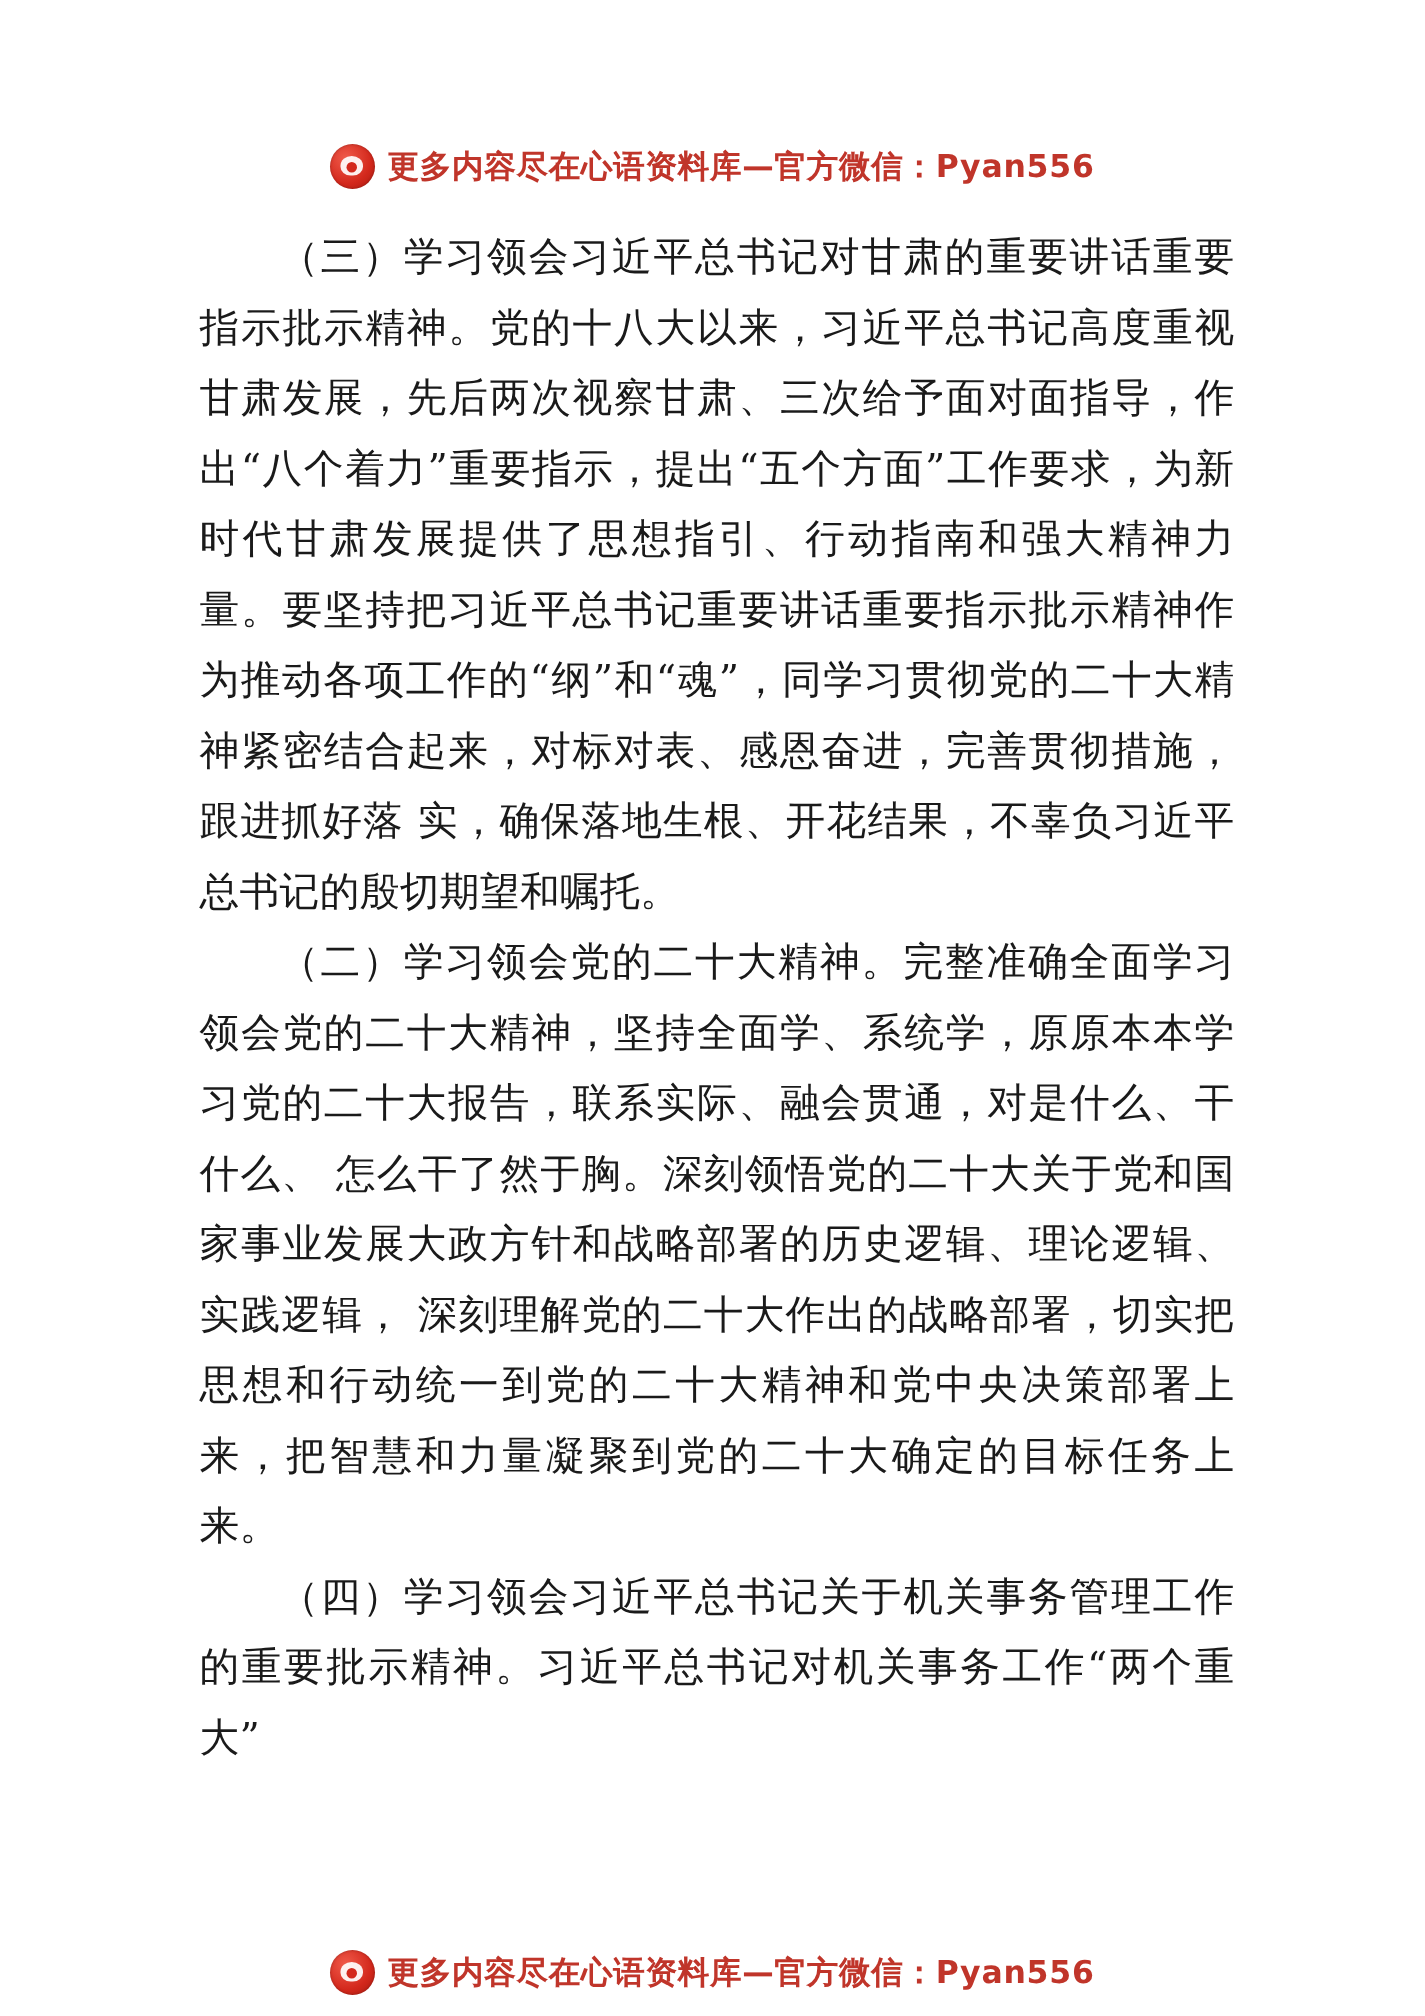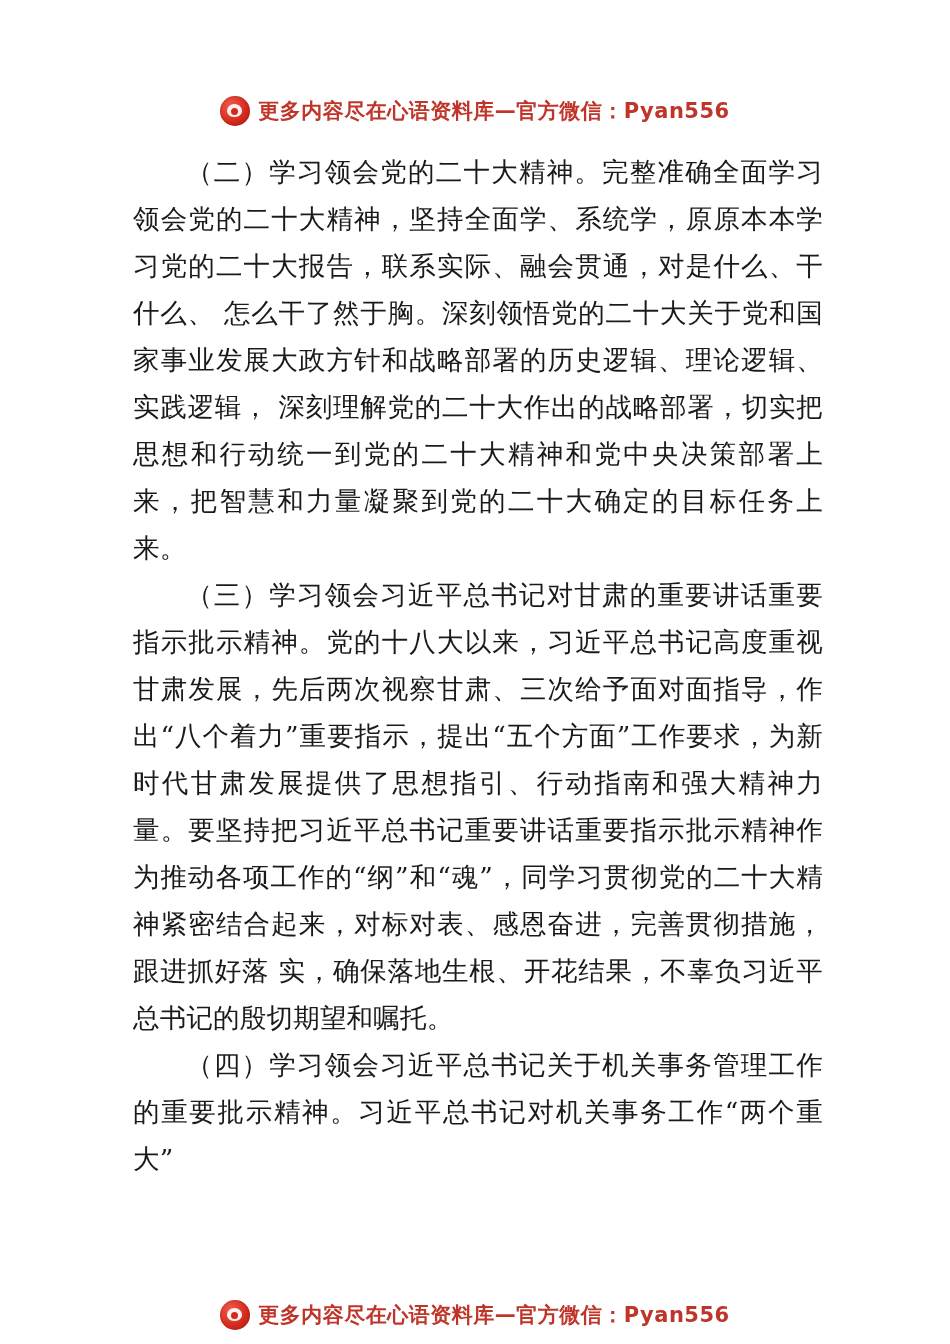--- a/index.html
+++ b/index.html
@@ -98,22 +98,22 @@
 <body>
 
 <div class="page">
 
   <div class="watermark top">
     <div class="wm-logo"></div>
     <div class="wm-text">更多内容尽在心语资料库—官方微信：Pyan556</div>
   </div>
 
   <div class="doc-body">
+    <p class="para indent">（三）学习领会习近平总书记对甘肃的重要讲话重要指示批示精神。党的十八大以来，习近平总书记高度重视甘肃发展，先后两次视察甘肃、三次给予面对面指导，作出“八个着力”重要指示，提出“五个方面”工作要求，为新时代甘肃发展提供了思想指引、行动指南和强大精神力量。要坚持把习近平总书记重要讲话重要指示批示精神作为推动各项工作的“纲”和“魂”，同学习贯彻党的二十大精神紧密结合起来，对标对表、感恩奋进，完善贯彻措施，跟进抓好落 实，确保落地生根、开花结果，不辜负习近平总书记的殷切期望和嘱托。</p>
     <p class="para indent">（二）学习领会党的二十大精神。完整准确全面学习领会党的二十大精神，坚持全面学、系统学，原原本本学习党的二十大报告，联系实际、融会贯通，对是什么、干什么、 怎么干了然于胸。深刻领悟党的二十大关于党和国家事业发展大政方针和战略部署的历史逻辑、理论逻辑、实践逻辑， 深刻理解党的二十大作出的战略部署，切实把思想和行动统一到党的二十大精神和党中央决策部署上来，把智慧和力量凝聚到党的二十大确定的目标任务上来。</p>
-    <p class="para indent">（三）学习领会习近平总书记对甘肃的重要讲话重要指示批示精神。党的十八大以来，习近平总书记高度重视甘肃发展，先后两次视察甘肃、三次给予面对面指导，作出“八个着力”重要指示，提出“五个方面”工作要求，为新时代甘肃发展提供了思想指引、行动指南和强大精神力量。要坚持把习近平总书记重要讲话重要指示批示精神作为推动各项工作的“纲”和“魂”，同学习贯彻党的二十大精神紧密结合起来，对标对表、感恩奋进，完善贯彻措施，跟进抓好落 实，确保落地生根、开花结果，不辜负习近平总书记的殷切期望和嘱托。</p>
     <p class="para indent">（四）学习领会习近平总书记关于机关事务管理工作的重要批示精神。习近平总书记对机关事务工作“两个重大”</p>
   </div>
 
   <div class="watermark bottom">
     <div class="wm-logo"></div>
     <div class="wm-text">更多内容尽在心语资料库—官方微信：Pyan556</div>
   </div>
 
 </div>
 

